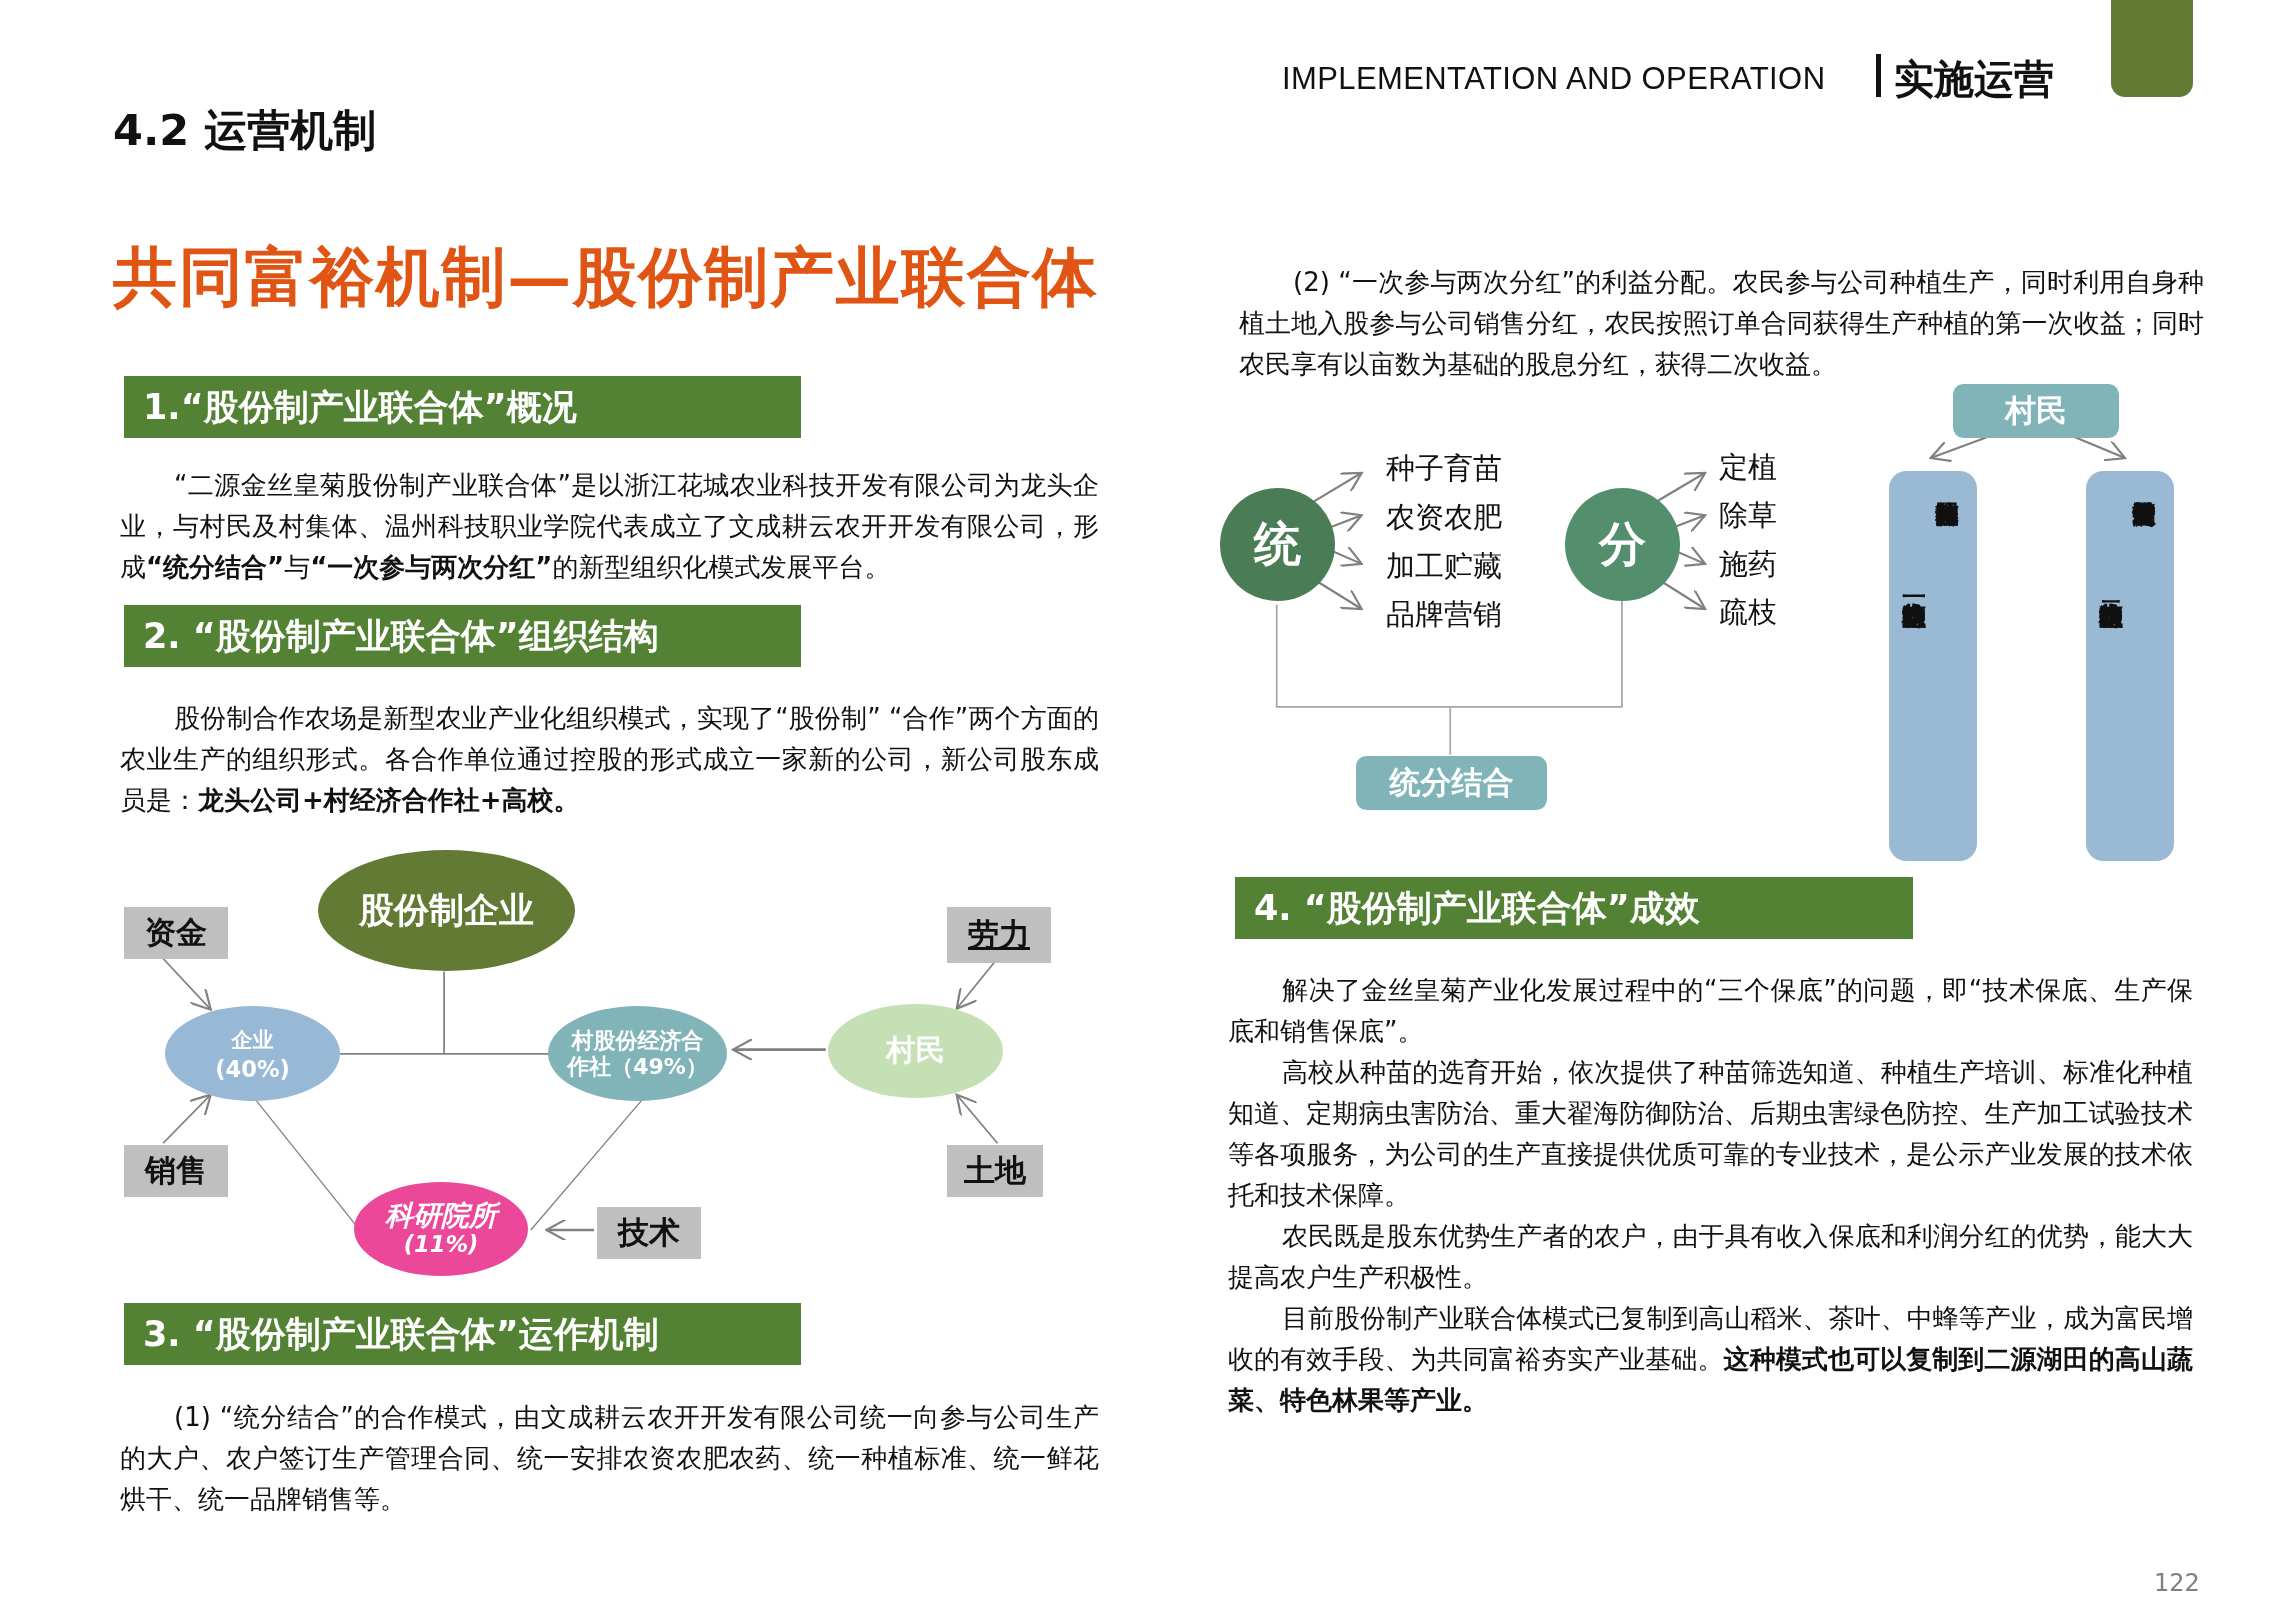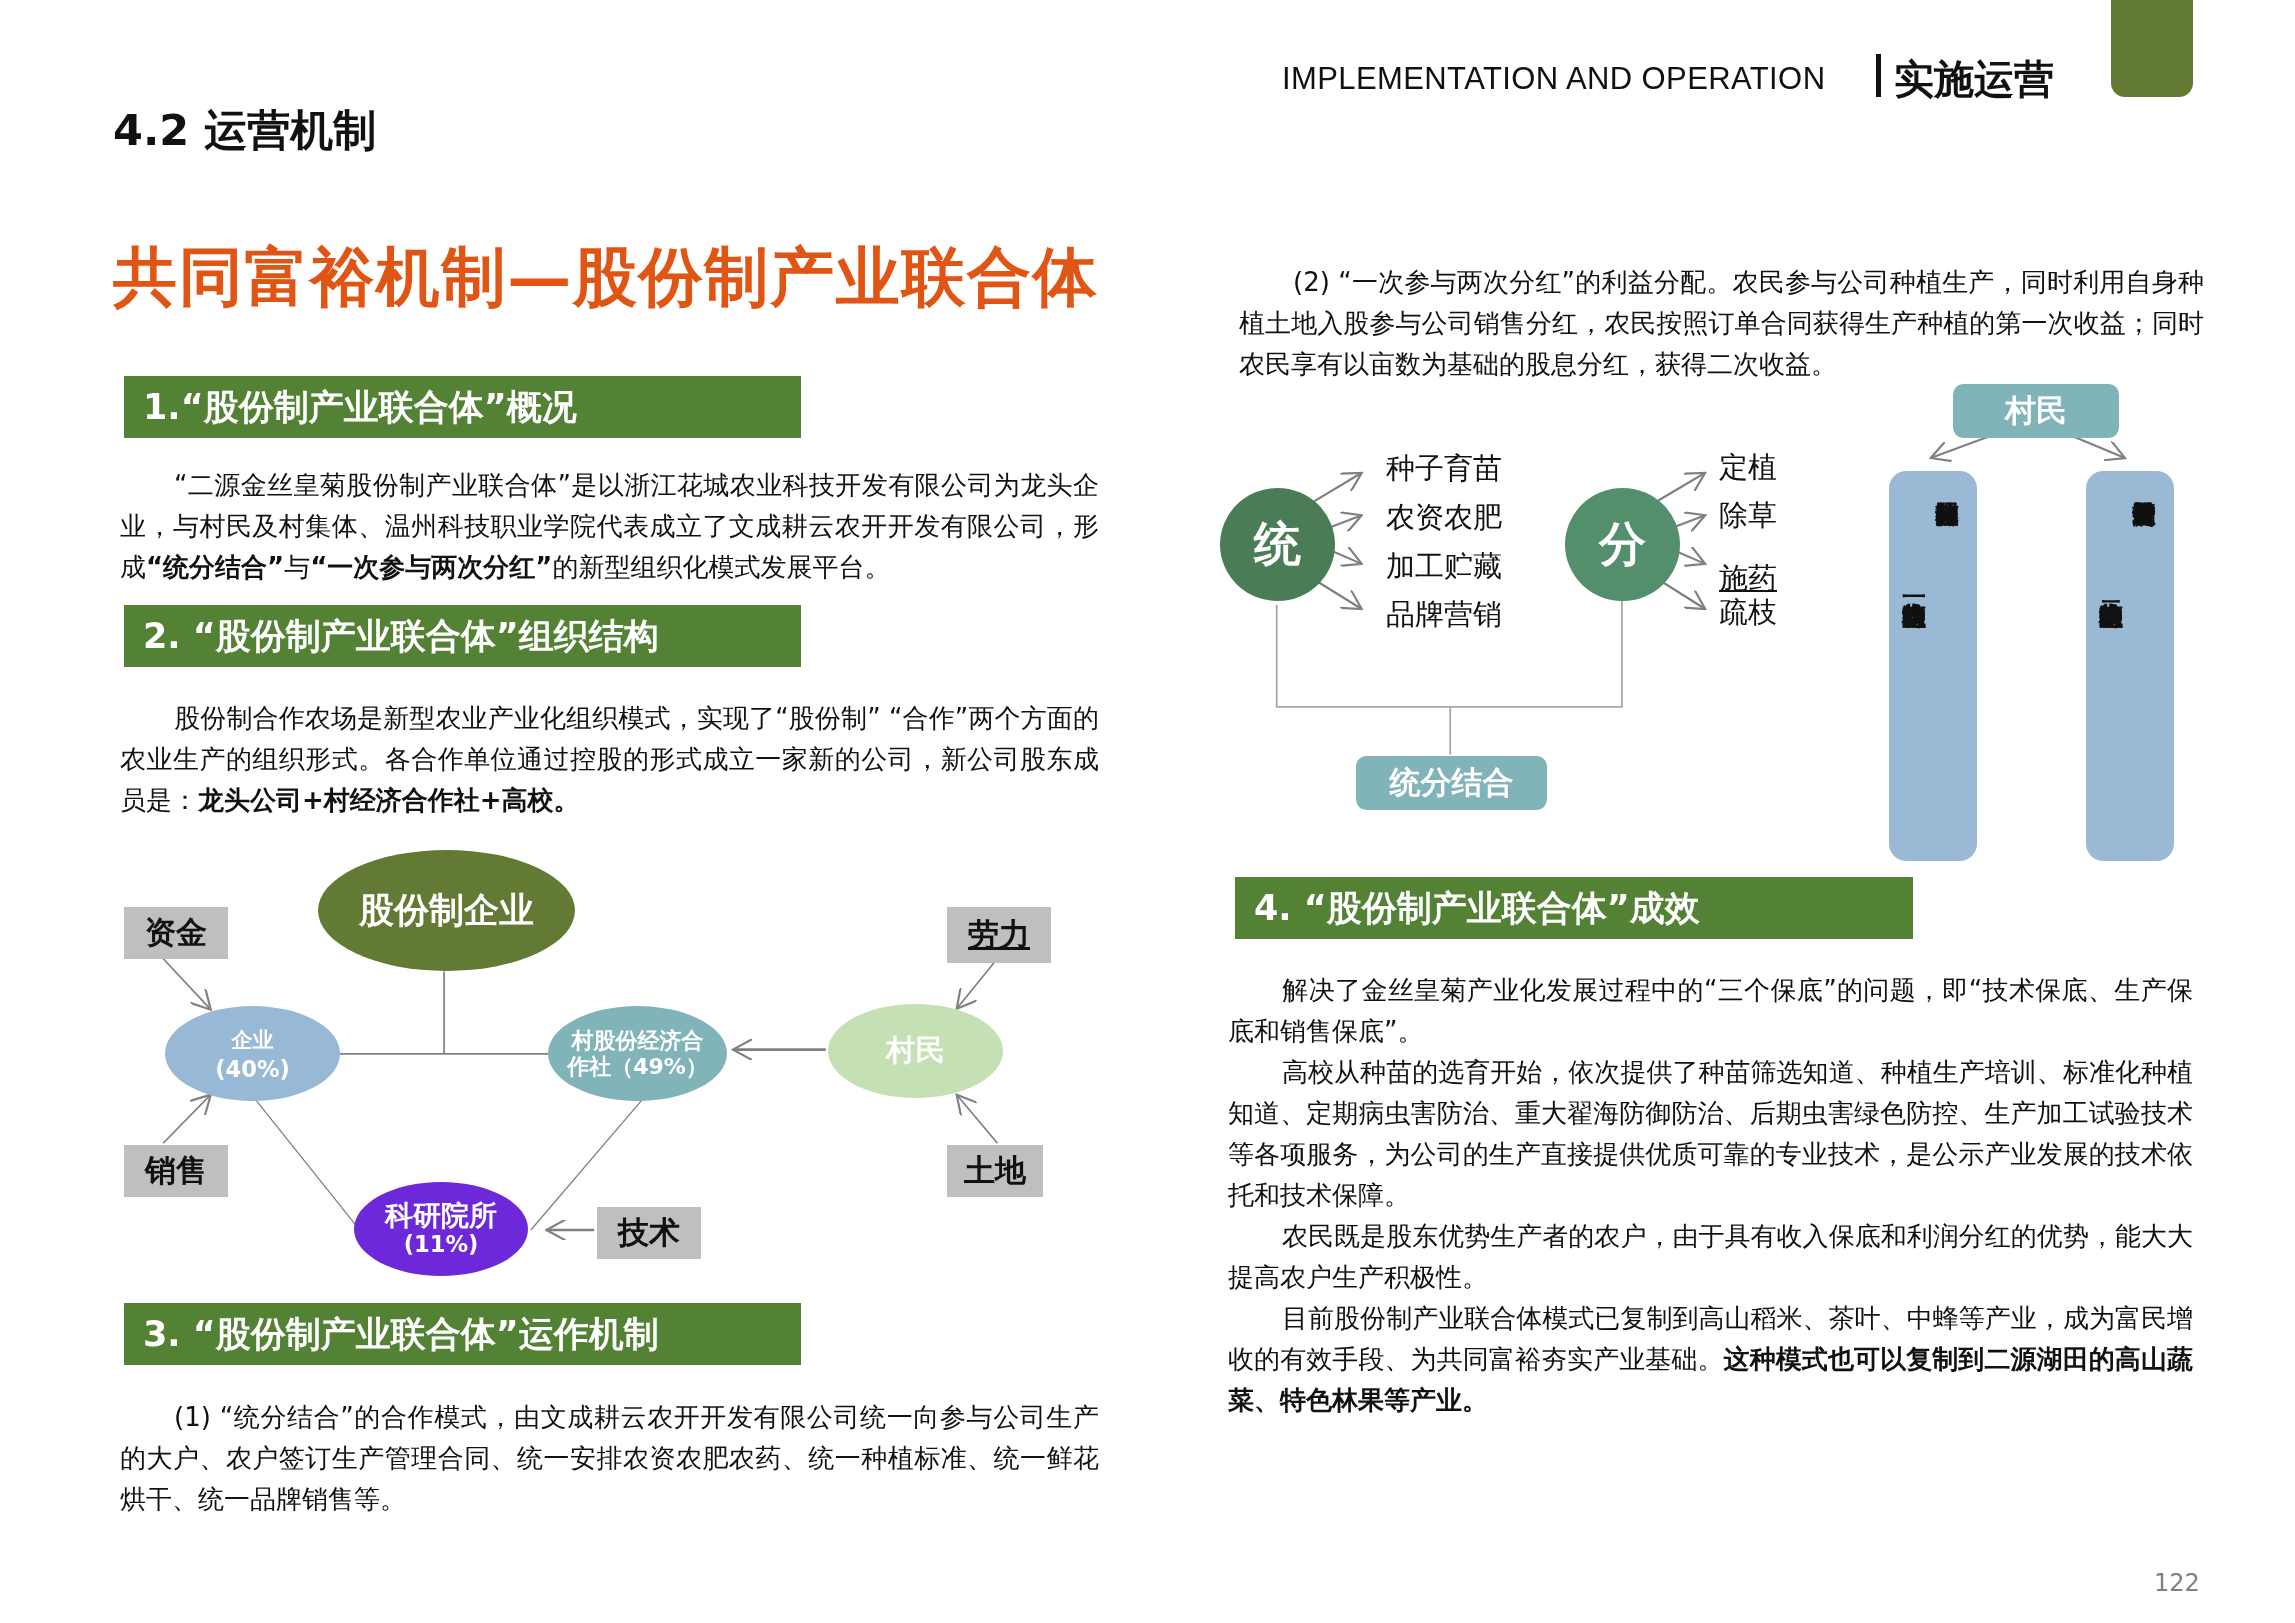--- a/index.html
+++ b/index.html
@@ -100,21 +100,21 @@
   <span style="font-size:21px; line-height:31px;">企业</span>
   <span style="font-size:22.6px; line-height:26px;">(40%)</span>
 </div>
 <div class="abs node" style="left:548px; top:1006px; width:179px; height:95px; background:#81b4b9;">
   <span style="font-size:22px; line-height:26px;">村股份经济合</span>
   <span style="font-size:22px; line-height:26px;">作社（49%）</span>
 </div>
 <div class="abs node" style="left:828px; top:1004px; width:175px; height:94px; background:#c5e0b4;">
   <span style="font-size:29.5px;">村民</span>
 </div>
-<div class="abs node" style="left:354px; top:1182px; width:174px; height:94px; background:#6d28d9;">
+<div class="abs node" style="left:354px; top:1182px; width:174px; height:94px; background:#ec4899;font-style:italic;">
   <span style="font-size:28px; line-height:29.5px;">科研院所</span>
   <span style="font-size:22.6px; line-height:26px;">(11%)</span>
 </div>
 
 <div class="abs gbox" style="left:124px; top:907px; width:104px; height:52px;">资金</div>
 <div class="abs gbox" style="left:124px; top:1145px; width:104px; height:52px;">销售</div>
 <div class="abs gbox" style="left:947px; top:907px; width:104px; height:56px;text-decoration:underline;">劳力</div>
 <div class="abs gbox" style="left:947px; top:1145px; width:96px; height:52px;">土地</div>
 <div class="abs gbox" style="left:597px; top:1207px; width:104px; height:52px;">技术</div>
 
@@ -130,21 +130,21 @@
 <div class="abs circle" style="left:1220px; top:488px; width:115px; height:113px; background:#4a7c56;">统</div>
 <div class="abs circle" style="left:1565px; top:488px; width:115px; height:113px; background:#548f6d;">分</div>
 
 <div class="abs list-item" style="left:1386px; top:449px;">种子育苗</div>
 <div class="abs list-item" style="left:1386px; top:498px;">农资农肥</div>
 <div class="abs list-item" style="left:1386px; top:547px;">加工贮藏</div>
 <div class="abs list-item" style="left:1386px; top:595px;">品牌营销</div>
 
 <div class="abs list-item" style="left:1719px; top:448px;">定植</div>
 <div class="abs list-item" style="left:1719px; top:496px;">除草</div>
-<div class="abs list-item" style="left:1719px; top:559px;text-decoration:underline;">施药</div>
+<div class="abs list-item" style="left:1719px; top:545px;">施药</div>
 <div class="abs list-item" style="left:1719px; top:593px;">疏枝</div>
 
 <div class="abs tealbox" style="left:1356px; top:756px; width:191px; height:54px;">统分结合</div>
 
 <div class="abs tealbox" style="left:1953px; top:384px; width:166px; height:54px;">村民</div>
 <div class="abs vbox" style="left:1889px; top:471px; width:88px; height:390px;">
   <div class="abs vtext b" style="left:12px; top:113px; height:269px;">第一次种植收益</div>
   <div class="abs vtext" style="left:45px; top:12px; height:373px;">按照种植订单合同获得鲜花订购效益</div>
 </div>
 <div class="abs vbox" style="left:2086px; top:471px; width:88px; height:390px;">

